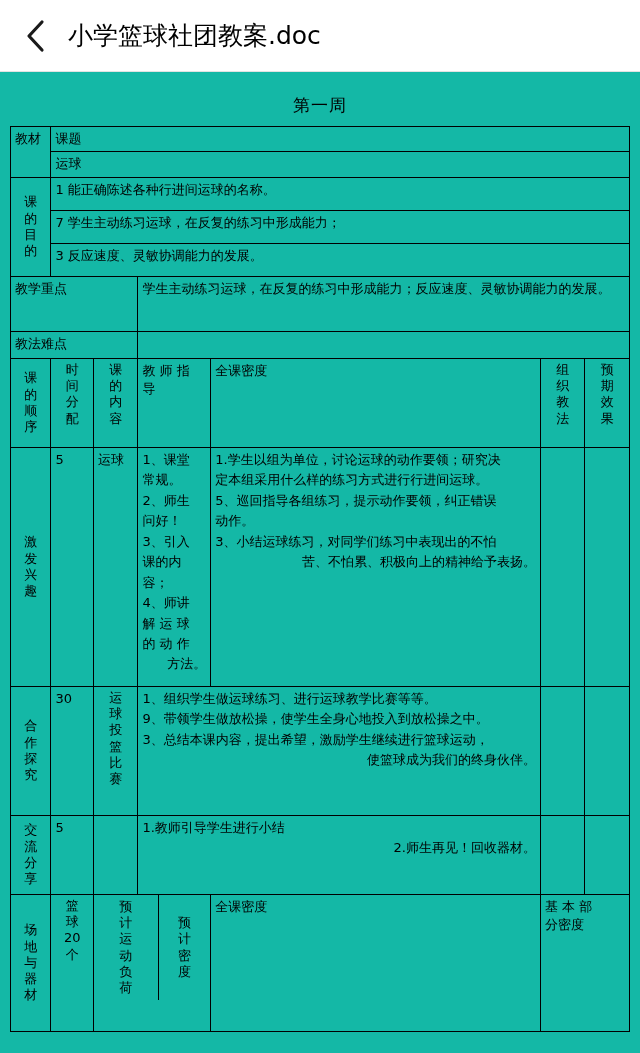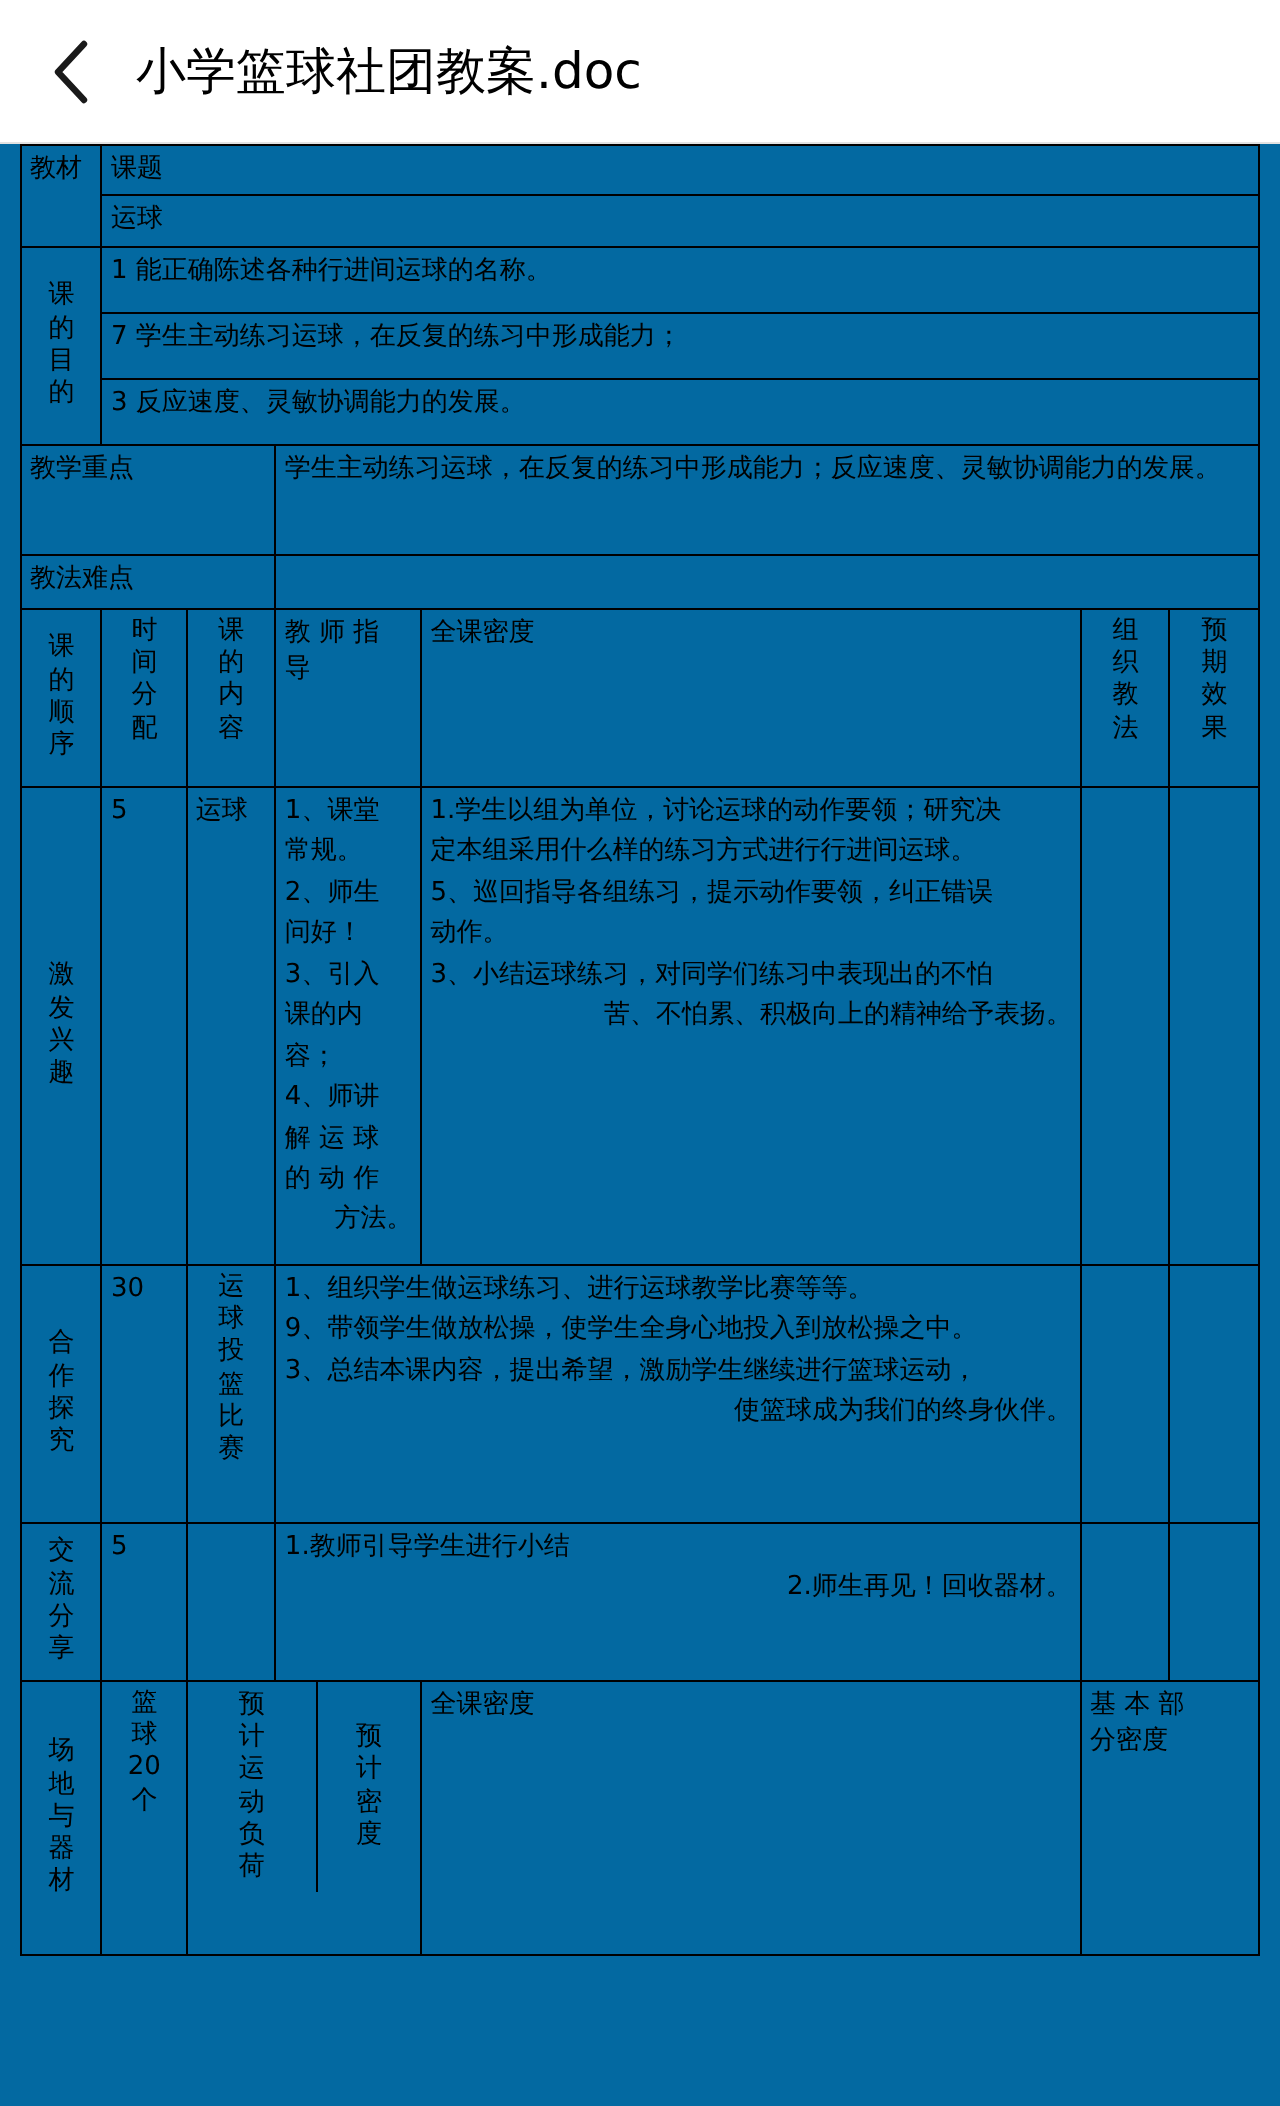--- a/index.html
+++ b/index.html
@@ -11,21 +11,21 @@
     width: 640px;
     height: 1053px;
     font-family: "Liberation Sans", sans-serif;
     color: #000000;
     overflow: hidden;
   }
   .app {
     width: 640px;
     height: 1053px;
     position: relative;
-    background: #0369a1;
+    background: #14b8a6;
   }
   
   .header {
     height: 72px;
     display: flex;
     align-items: center;
     padding: 0 14px;
     box-sizing: border-box;
     border-bottom: 1px solid #e2e2e2;
     background: #ffffff;
@@ -104,20 +104,21 @@
         <svg width="22" height="34" viewBox="0 0 22 34" aria-hidden="true">
           <polyline points="17,3 4,17 17,31" fill="none" stroke="#1a1a1a" stroke-width="3.2" stroke-linecap="round" stroke-linejoin="round"></polyline>
         </svg>
       </span>
     </div>
     <div class="doc-title">小学篮球社团教案.doc</div>
   </div>
 
   <div class="doc-body">
 
+    <div class="doc-heading">第一周</div>
 
     <table class="lesson">
       <colgroup>
         <col style="width:40px">
         <col style="width:42px">
         <col style="width:44px">
         <col style="width:72px">
         <col style="width:326px">
         <col style="width:44px">
         <col style="width:44px">

